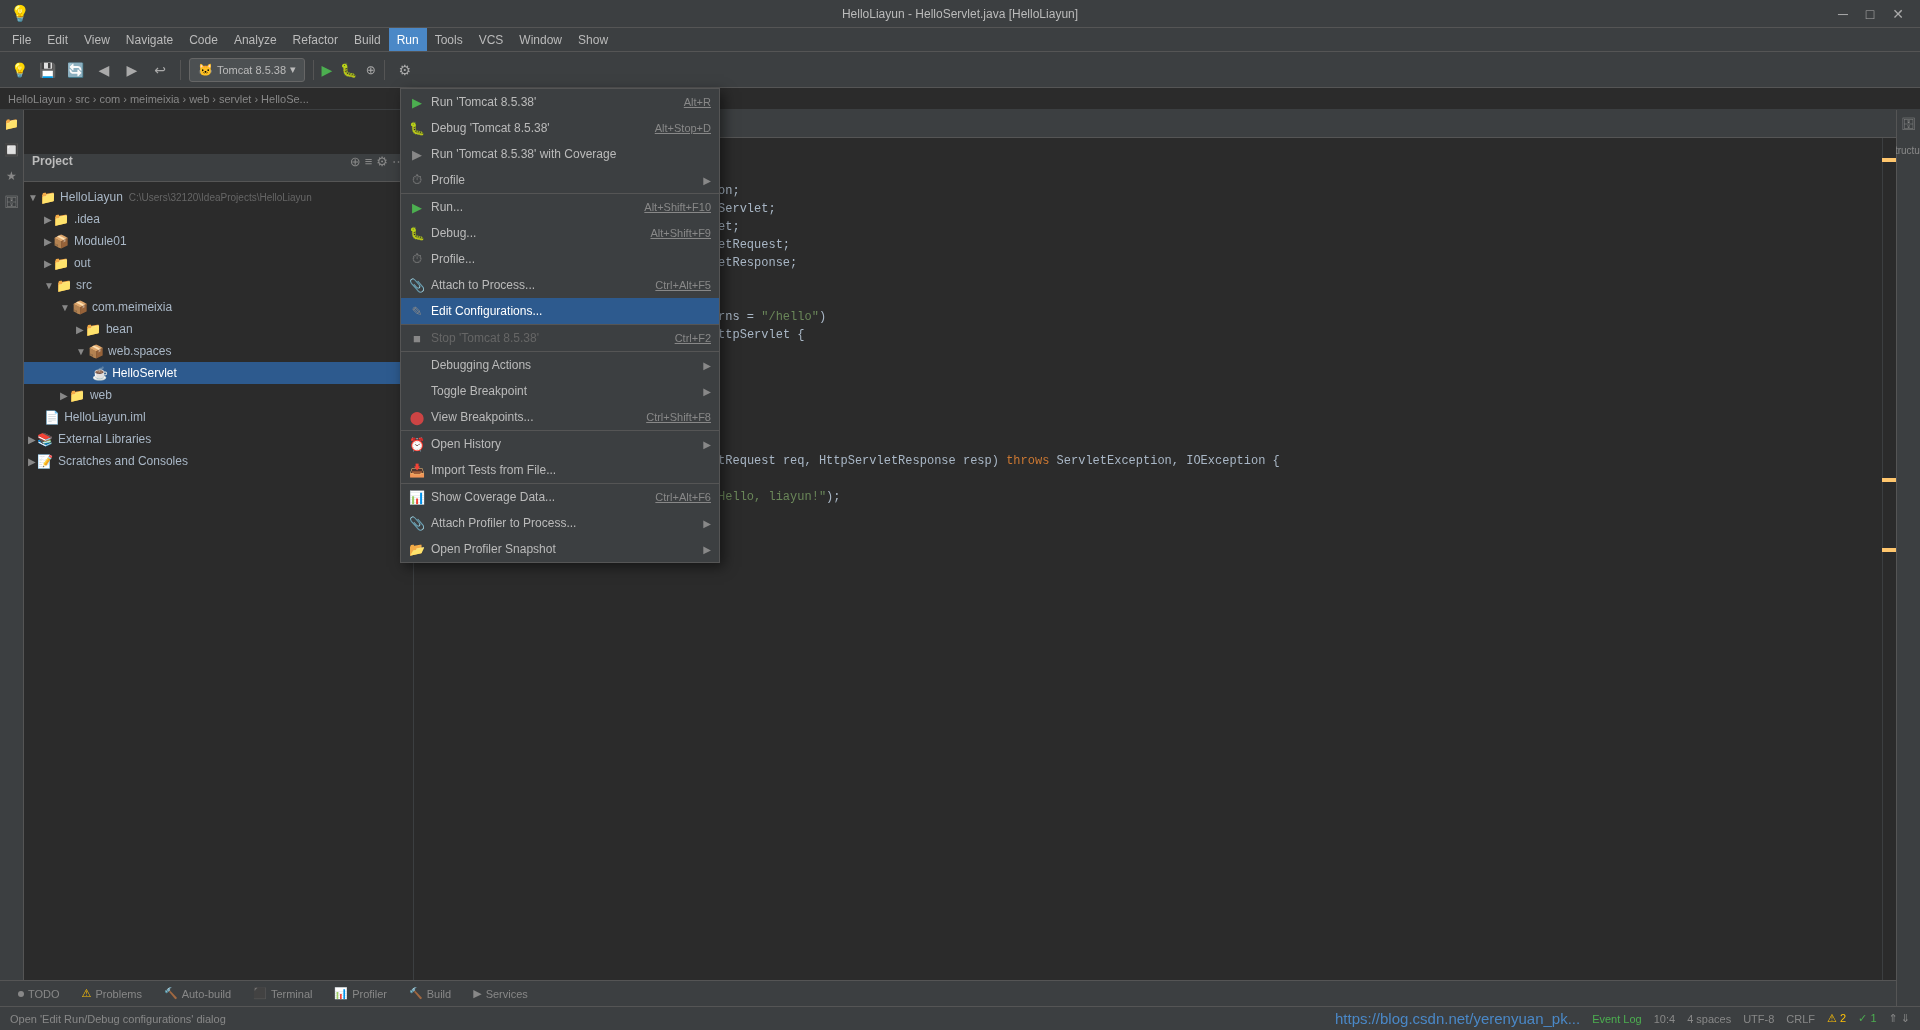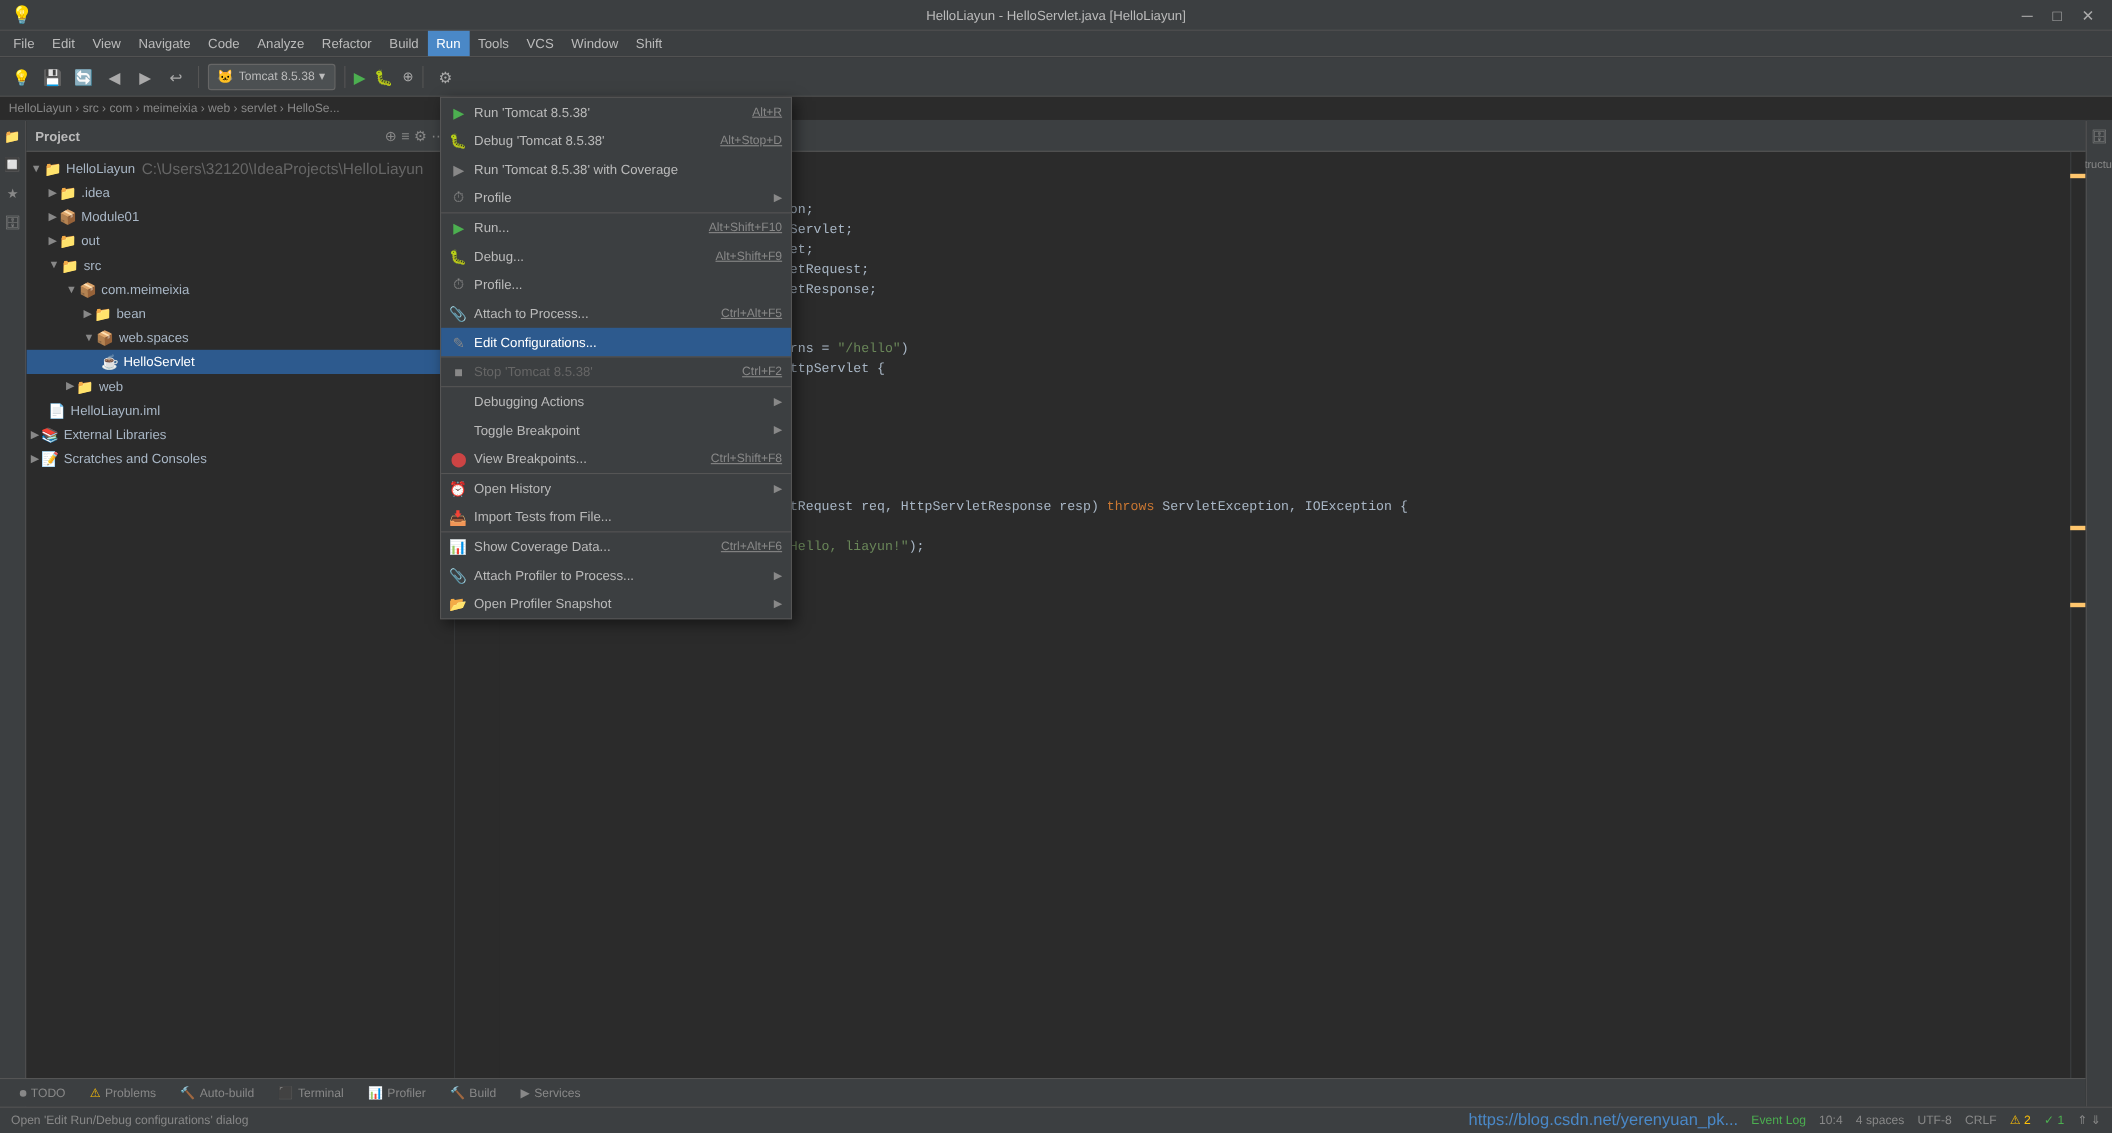--- a/index.html
+++ b/index.html
@@ -150,24 +150,24 @@
       width: 390px;
       background: #2b2b2b;
       border-right: 1px solid #3c3f41;
       display: flex;
       flex-direction: column;
     }
     #project-panel-header {
       height: 28px;
       background: #3c3f41;
       display: flex;
-      align-items: center;
       justify-content: space-between;
       padding: 0 8px;
       border-bottom: 1px solid #555;
+      margin-top: 44px;
     }
     #project-panel-header .panel-title {
       font-size: 12px;
       color: #bbb;
       font-weight: bold;
     }
     #project-panel-header .panel-actions {
       display: flex; gap: 4px;
     }
     #project-panel-header .panel-actions span {
@@ -389,21 +389,21 @@
   <div class="menu-item">View</div>
   <div class="menu-item">Navigate</div>
   <div class="menu-item">Code</div>
   <div class="menu-item">Analyze</div>
   <div class="menu-item">Refactor</div>
   <div class="menu-item">Build</div>
   <div class="menu-item active">Run</div>
   <div class="menu-item">Tools</div>
   <div class="menu-item">VCS</div>
   <div class="menu-item">Window</div>
-  <div class="menu-item">Shift</div>
+  <div class="menu-item">Show</div>
 </div>
 
 <div id="toolbar">
   <button class="toolbar-btn">💡</button>
   <button class="toolbar-btn">💾</button>
   <button class="toolbar-btn">🔄</button>
   <button class="toolbar-btn">◀</button>
   <button class="toolbar-btn">▶</button>
   <button class="toolbar-btn">↩</button>
   <div class="toolbar-divider"></div>
@@ -454,21 +454,21 @@
         <span>⚙</span>
         <span>⋯</span>
       </div>
     </div>
     <div id="project-tree">
 
       <div class="tree-item" style="padding-left: 4px;">
         <span class="arrow">▼</span>
         <span class="icon" style="color:#d4a829;">📁</span>
         <span>HelloLiayun</span>
-        <span style="color:#666; font-size:14px; margin-left:6px;">C:\Users\32120\IdeaProjects\HelloLiayun</span>
+        <span style="color:#666; font-size:10px; margin-left:6px;">C:\Users\32120\IdeaProjects\HelloLiayun</span>
       </div>
 
       <div class="tree-item" style="padding-left: 20px;">
         <span class="arrow">▶</span>
         <span class="icon" style="color:#888;">📁</span>
         <span>.idea</span>
       </div>
 
       <div class="tree-item" style="padding-left: 20px;">
         <span class="arrow">▶</span>

